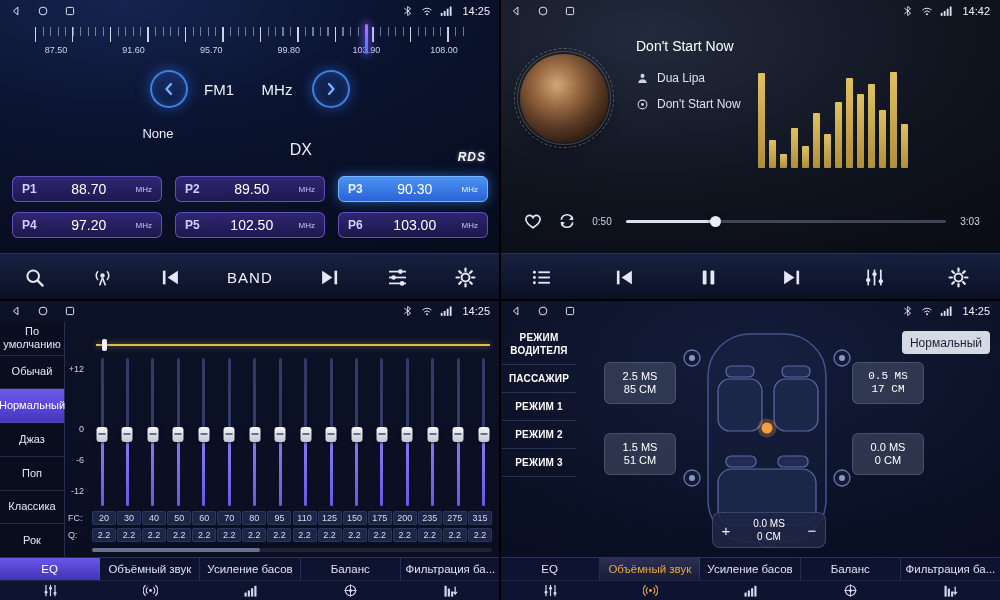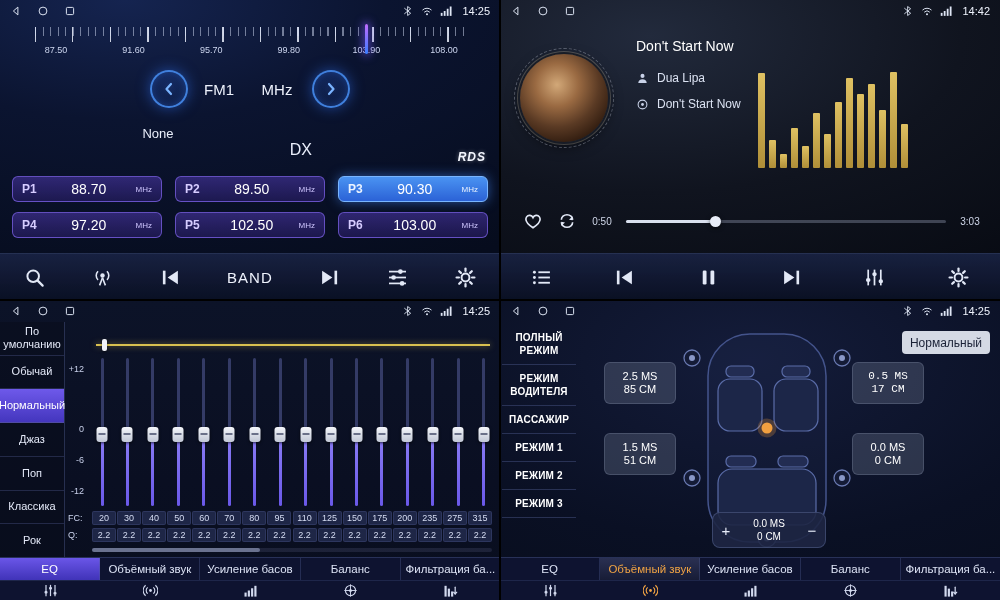--- a/index.html
+++ b/index.html
@@ -814,21 +814,20 @@
             <svg viewBox="0 0 16 16">
               <use href="#i-sig"></use>
             </svg>
           </span>
         <span class="time">14:25</span>
       </div>
     </div>
 
     <div class="modes">
 
-    <div class="mode">ПОЛНЫЙ РЕЖИМ</div>
         <div class="mode">РЕЖИМ ВОДИТЕЛЯ</div>
         <div class="mode">ПАССАЖИР</div>
         <div class="mode">РЕЖИМ 1</div>
         <div class="mode">РЕЖИМ 2</div>
         <div class="mode">РЕЖИМ 3</div>
       </div>
 
     <button class="profile-btn">Нормальный</button>
 
     <svg class="car" viewBox="0 0 178 222">

